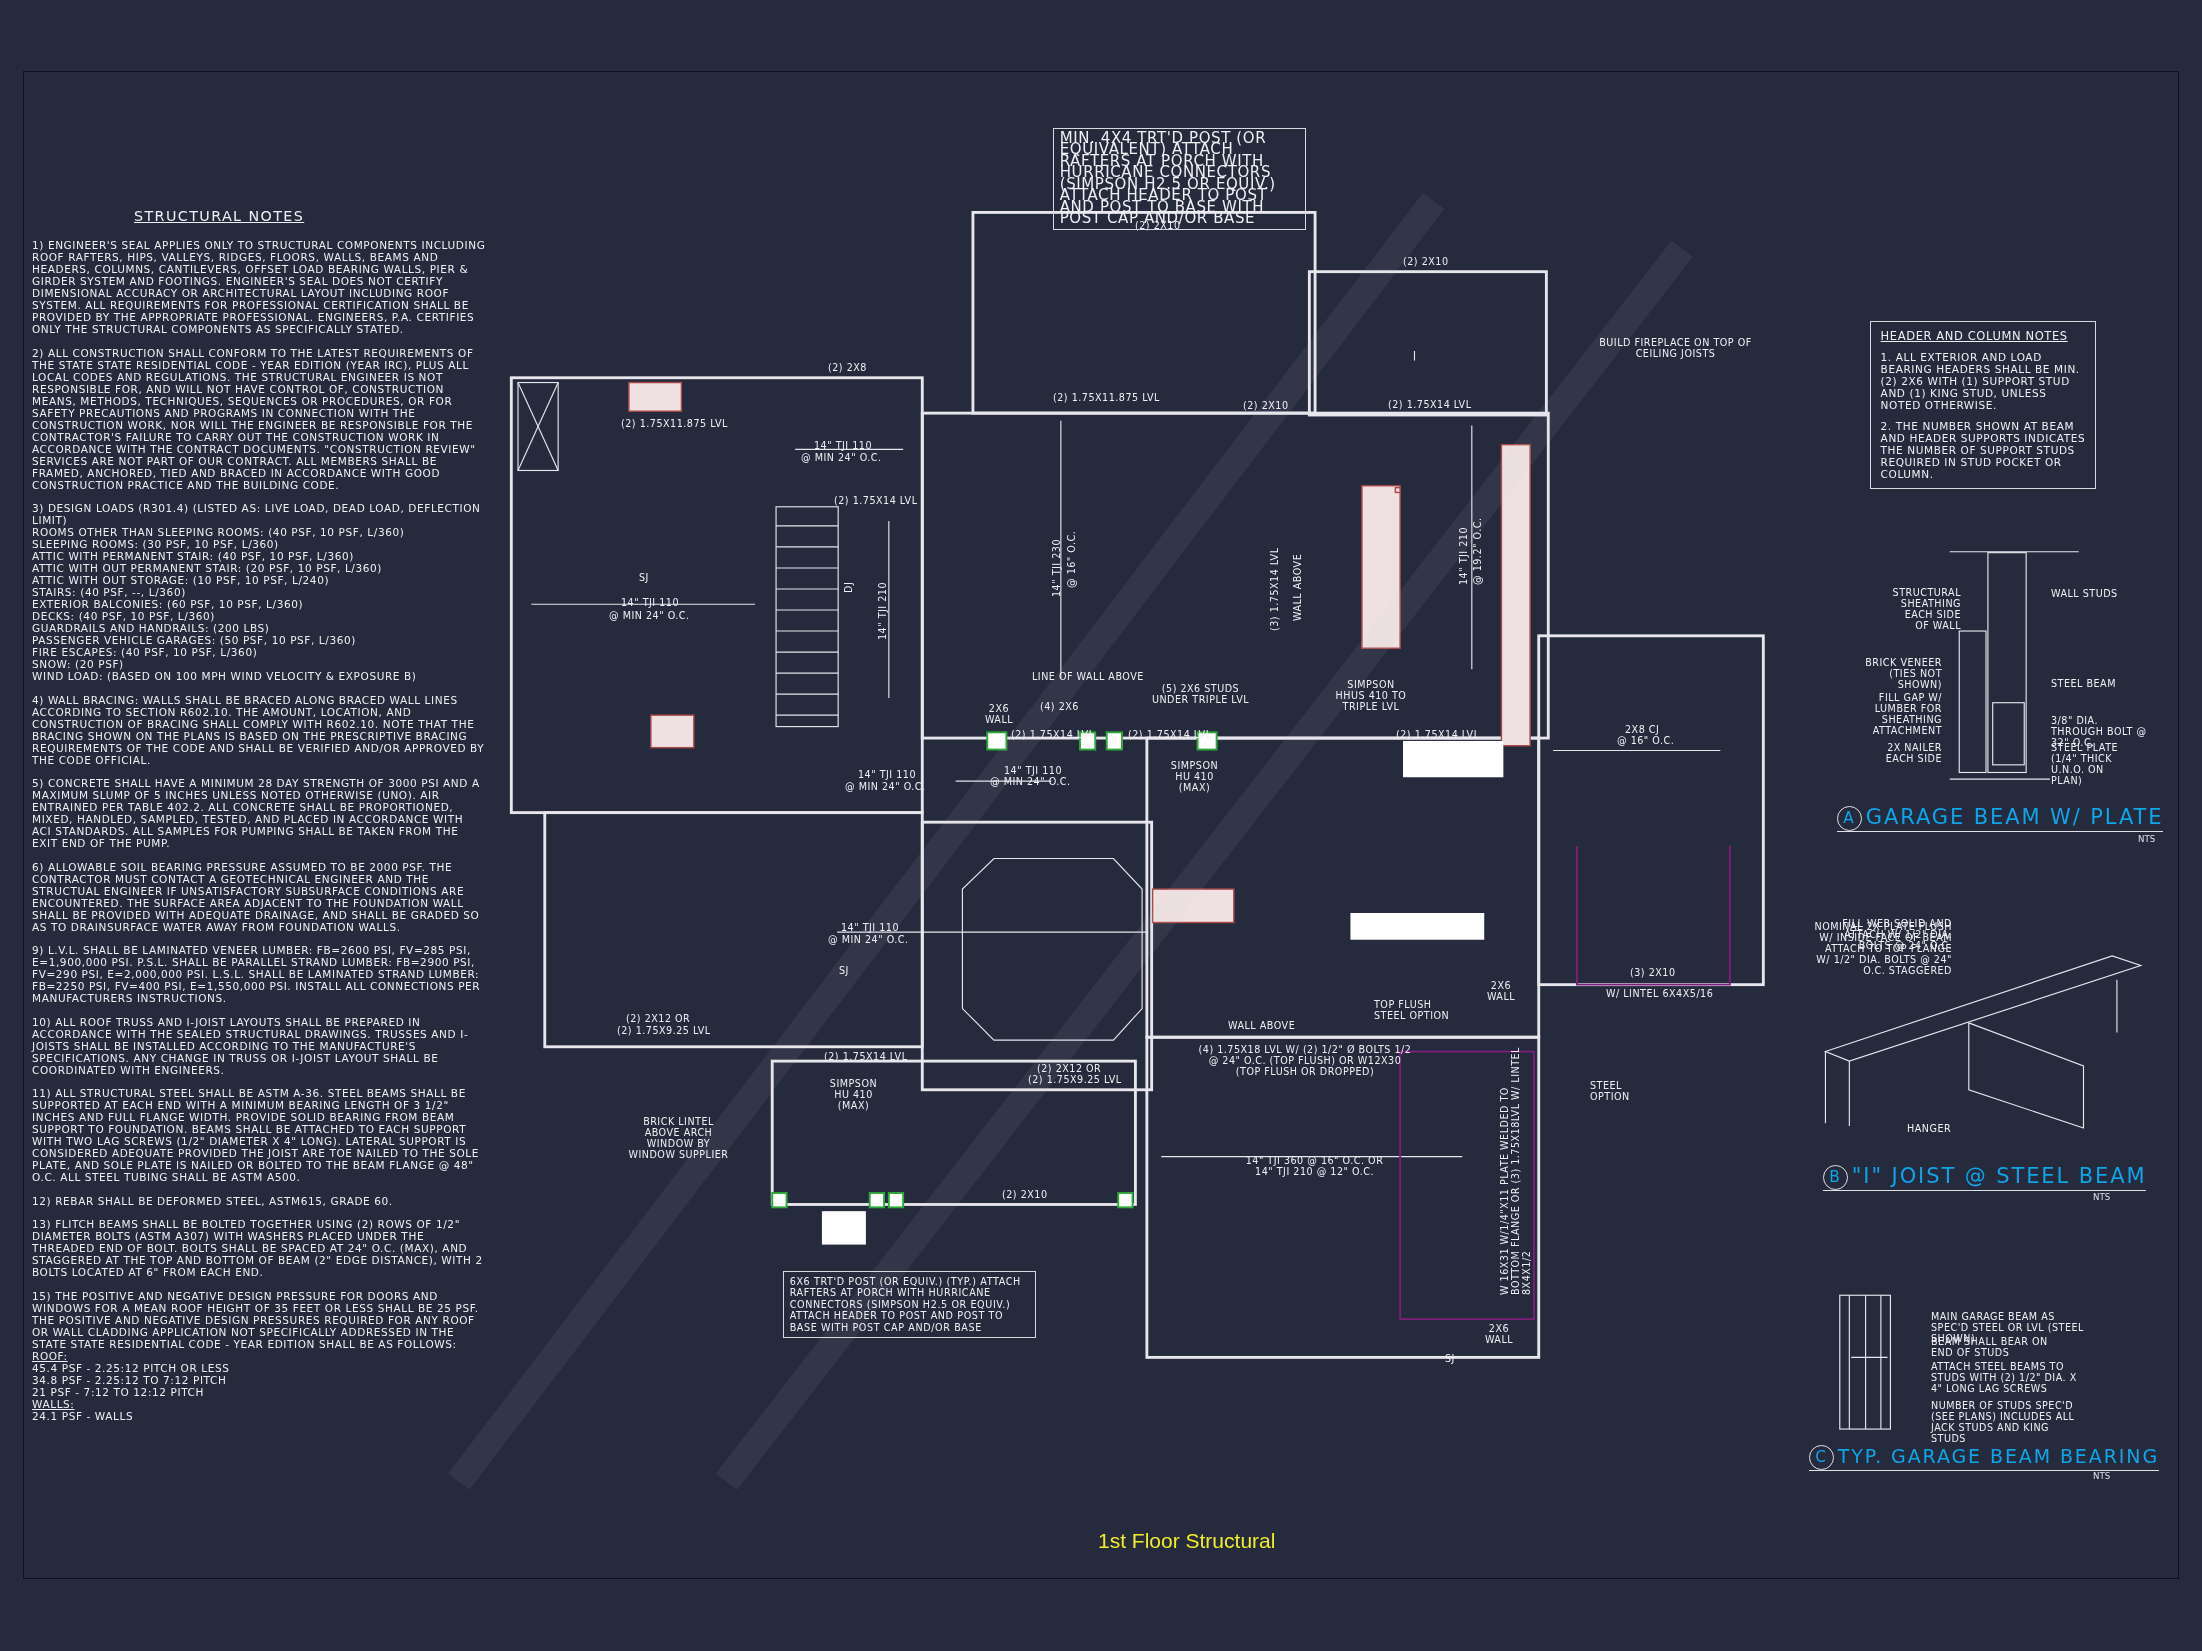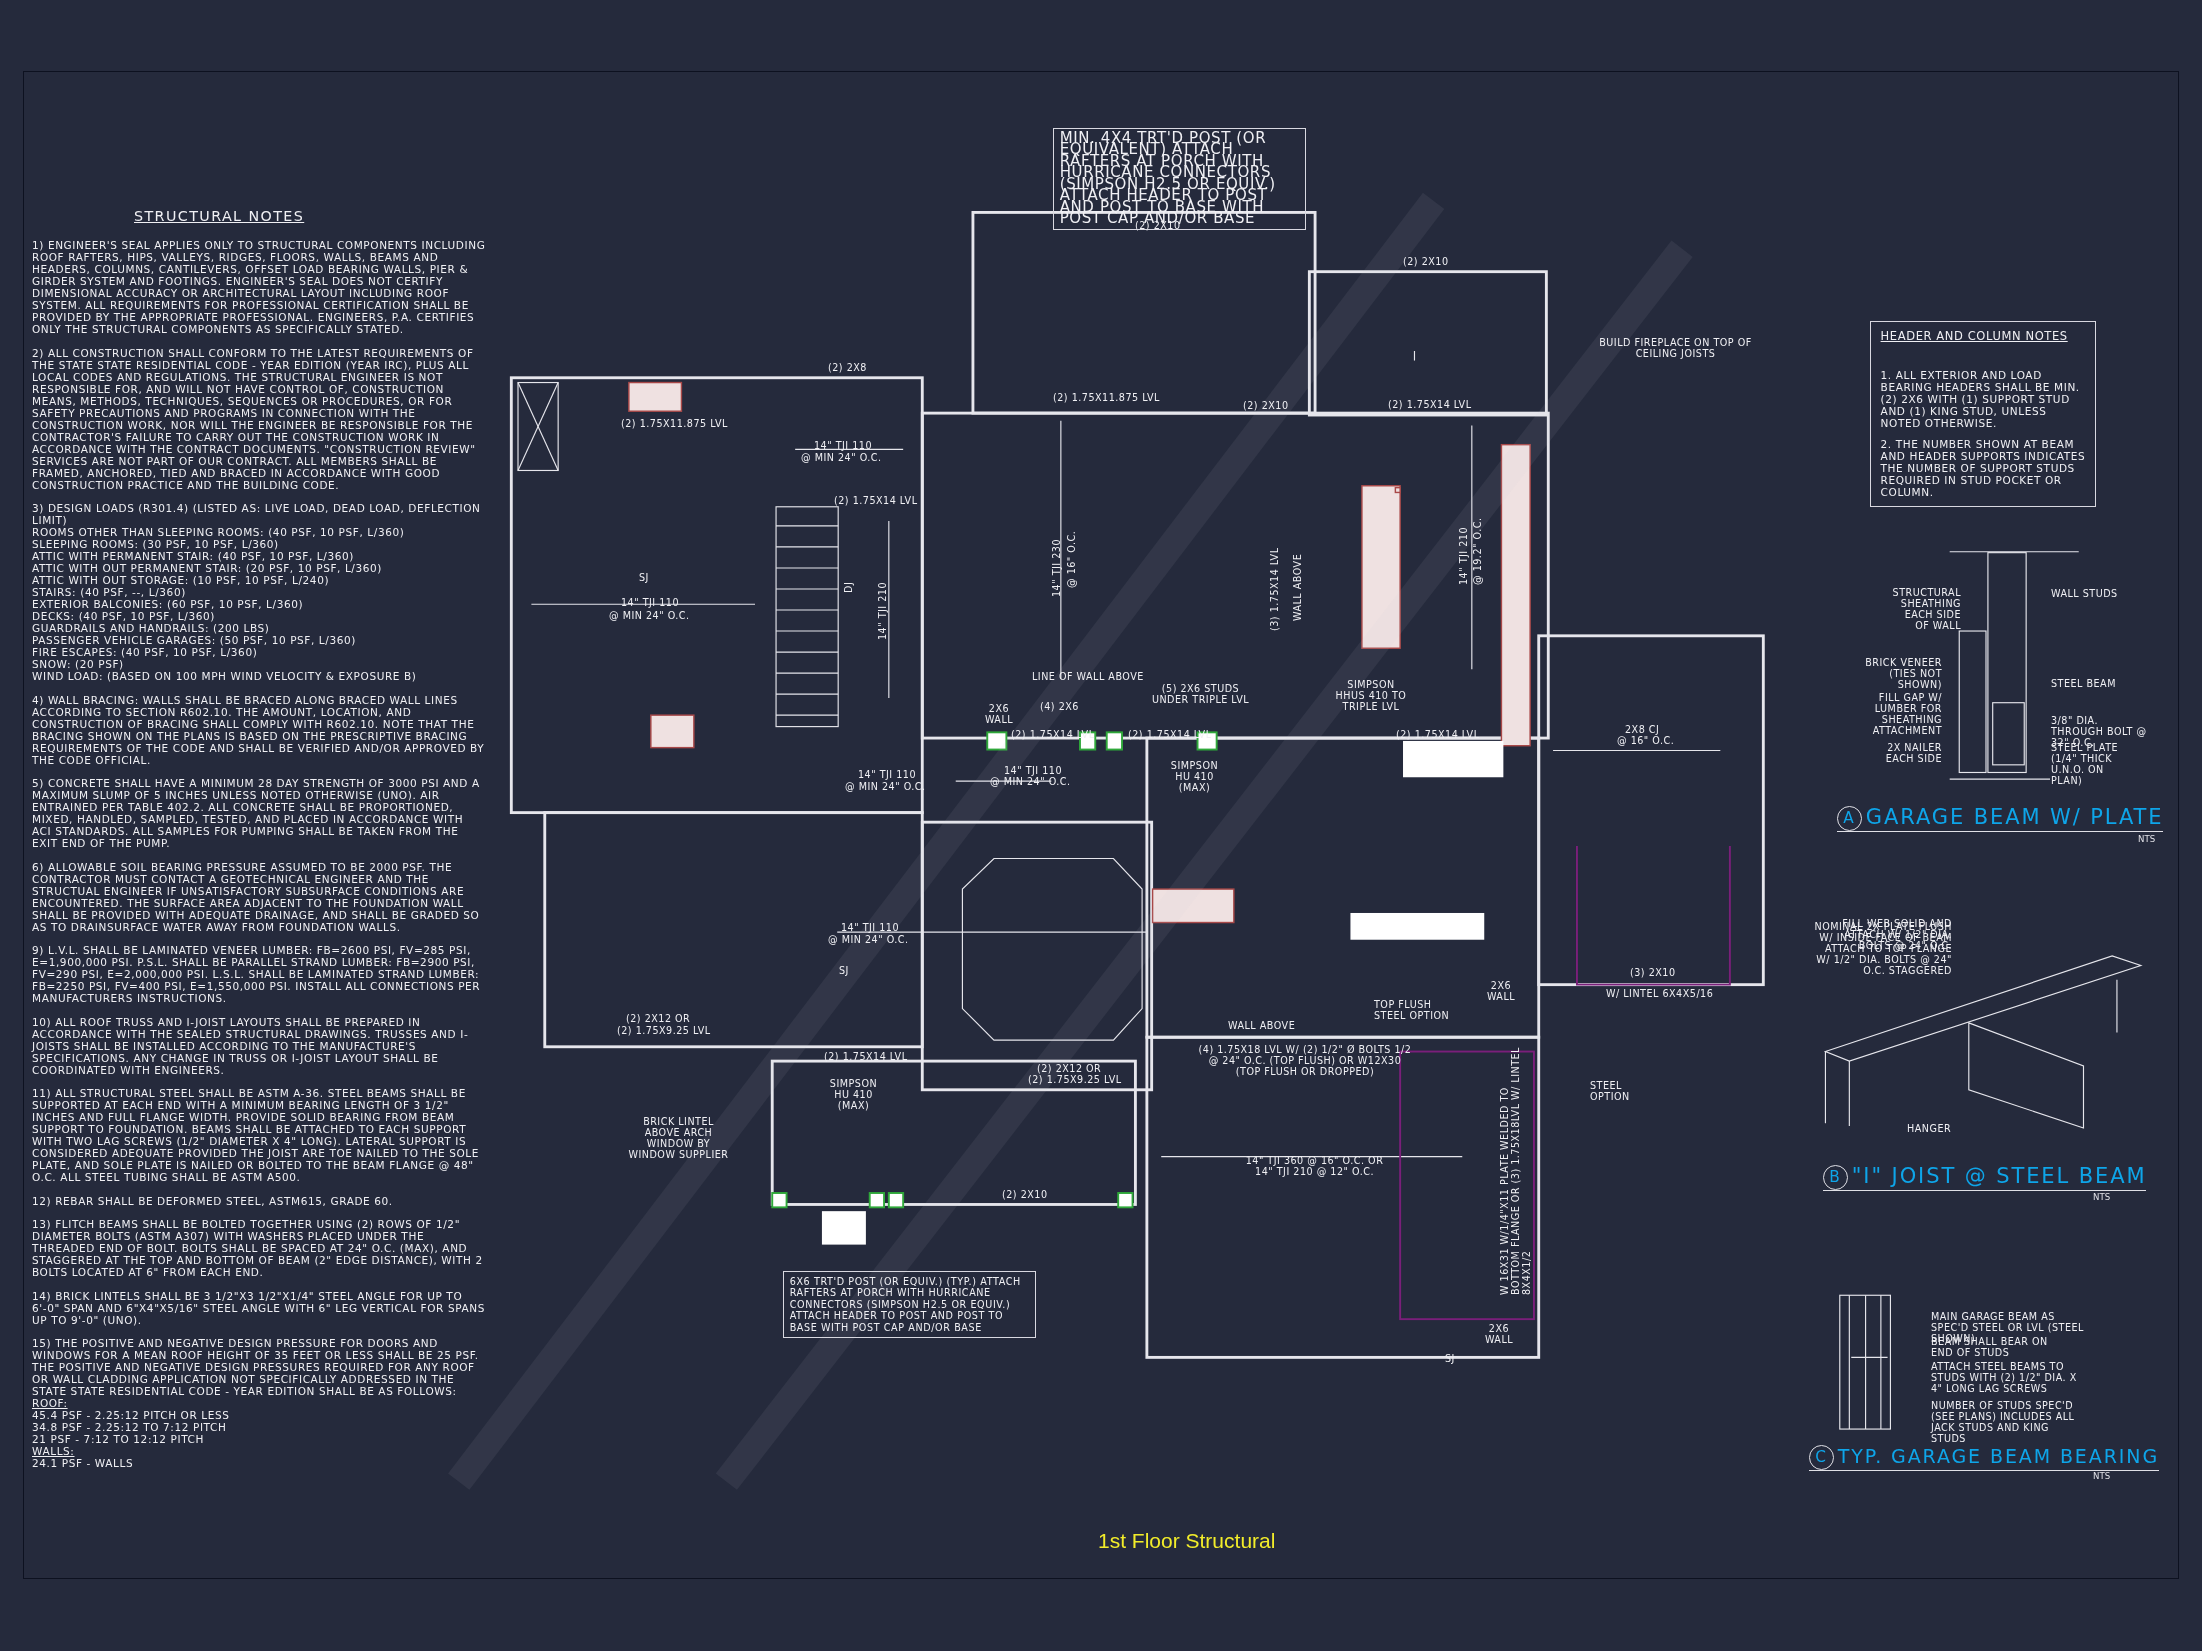--- a/index.html
+++ b/index.html
@@ -4,21 +4,21 @@
 <style>
   html, body { margin:0; padding:0; }
   body { width:2202px; height:1652px; background:#252a3c; position:relative; overflow:hidden;
          font-family:"DejaVu Sans", sans-serif; color:#e8e8ee; }
   .frame { position:absolute; left:23px; top:71px; width:2156px; height:1508px; border:1.9px solid #0d1120; box-sizing:border-box; }
   .cad { font-family:"DejaVu Sans", sans-serif; font-size:10.5px; letter-spacing:0.6px; text-transform:uppercase; color:#f0f0f4; line-height:12px; }
   .notes-title { position:absolute; left:134px; top:210px; font-size:14.3px; letter-spacing:1.4px; text-decoration:underline; text-transform:uppercase; }
   .notes { position:absolute; left:32px; top:239px; width:454px; }
   .notes p { margin:0 0 11.5px 0; white-space:pre-line; }
   .box { position:absolute; border:1.4px solid #d8d8e0; padding:3.8px 5.7px; box-sizing:border-box; }
-  .hc-title { text-decoration:underline; font-size:11.5px; margin-bottom:27px; }
+  .hc-title { text-decoration:underline; font-size:11.5px; margin-bottom:9px; }
   .hc p { margin:0 0 9.6px 0; }
   .detail-title { position:absolute; font-size:21px; letter-spacing:1.9px; text-transform:uppercase; border-bottom:1.4px solid #e0e0e6; color:#0ea5e9; white-space:nowrap; }
   .circle { display:inline-block; width:23px; height:23px; border:1.4px solid #e0e0e6; border-radius:50%; text-align:center; line-height:23px; font-size:15.3px; margin-right:3.8px; vertical-align:middle; }
   .nts { position:absolute; font-size:8.6px; color:#e0e0e6; }
   .sheet-title { position:absolute; left:1098px; top:1529px; font-family:"Liberation Sans", sans-serif; font-size:21px; color:#f2ec2a; }
   .lbl { position:absolute; font-size:9.6px; letter-spacing:0.5px; color:#f0f0f4; text-transform:uppercase; white-space:nowrap; }
   .vlbl { position:absolute; font-size:9.6px; letter-spacing:0.5px; color:#f0f0f4; text-transform:uppercase; white-space:nowrap; transform:rotate(-90deg); transform-origin:left top; }
   svg.plan { position:absolute; left:0; top:0; }
 </style>
 </head>
@@ -45,21 +45,20 @@
 SNOW: (20      PSF)
 WIND LOAD: (BASED ON 100 MPH WIND VELOCITY &amp; EXPOSURE B)</p>
   <p>4) WALL BRACING: WALLS SHALL BE BRACED ALONG BRACED WALL LINES ACCORDING TO SECTION R602.10. THE AMOUNT, LOCATION, AND CONSTRUCTION OF BRACING SHALL COMPLY WITH R602.10. NOTE THAT THE BRACING SHOWN ON THE PLANS IS BASED ON THE PRESCRIPTIVE BRACING REQUIREMENTS OF THE CODE AND SHALL BE VERIFIED AND/OR APPROVED BY THE CODE OFFICIAL.</p>
   <p>5) CONCRETE SHALL HAVE A MINIMUM 28 DAY STRENGTH OF 3000 PSI AND A MAXIMUM SLUMP OF 5 INCHES UNLESS NOTED OTHERWISE (UNO). AIR ENTRAINED PER TABLE 402.2. ALL CONCRETE SHALL BE PROPORTIONED, MIXED, HANDLED, SAMPLED, TESTED, AND PLACED IN ACCORDANCE WITH ACI STANDARDS. ALL SAMPLES FOR PUMPING SHALL BE TAKEN FROM THE EXIT END OF THE PUMP.</p>
   <p>6) ALLOWABLE SOIL BEARING PRESSURE ASSUMED TO BE 2000 PSF. THE CONTRACTOR MUST CONTACT A GEOTECHNICAL ENGINEER AND THE STRUCTUAL ENGINEER IF UNSATISFACTORY SUBSURFACE CONDITIONS ARE ENCOUNTERED. THE SURFACE AREA ADJACENT TO THE FOUNDATION WALL SHALL BE PROVIDED WITH ADEQUATE DRAINAGE, AND SHALL BE GRADED SO AS TO DRAINSURFACE WATER AWAY FROM FOUNDATION WALLS.</p>
   <p>9) L.V.L. SHALL BE LAMINATED VENEER LUMBER: Fb=2600 PSI, Fv=285 PSI, E=1,900,000 PSI. P.S.L. SHALL BE PARALLEL STRAND LUMBER: Fb=2900 PSI, Fv=290 PSI, E=2,000,000 PSI. L.S.L. SHALL BE LAMINATED STRAND LUMBER: Fb=2250 PSI, Fv=400 PSI, E=1,550,000 PSI. INSTALL ALL CONNECTIONS PER MANUFACTURERS INSTRUCTIONS.</p>
   <p>10) ALL ROOF TRUSS AND I-JOIST LAYOUTS SHALL BE PREPARED IN ACCORDANCE WITH THE SEALED STRUCTURAL DRAWINGS. TRUSSES AND I-JOISTS SHALL BE INSTALLED ACCORDING TO THE MANUFACTURE'S SPECIFICATIONS. ANY CHANGE IN TRUSS OR I-JOIST LAYOUT SHALL BE COORDINATED WITH ENGINEERS.</p>
   <p>11) ALL STRUCTURAL STEEL SHALL BE ASTM A-36. STEEL BEAMS SHALL BE SUPPORTED AT EACH END WITH A MINIMUM BEARING LENGTH OF 3 1/2" INCHES AND FULL FLANGE WIDTH. PROVIDE SOLID BEARING FROM BEAM SUPPORT TO FOUNDATION. BEAMS SHALL BE ATTACHED TO EACH SUPPORT WITH TWO LAG SCREWS (1/2" DIAMETER x 4" LONG). LATERAL SUPPORT IS CONSIDERED ADEQUATE PROVIDED THE JOIST ARE TOE NAILED TO THE SOLE PLATE, AND SOLE PLATE IS NAILED OR BOLTED TO THE BEAM FLANGE @ 48" O.C. ALL STEEL TUBING SHALL BE ASTM A500.</p>
   <p>12) REBAR SHALL BE DEFORMED STEEL, ASTM615, GRADE 60.</p>
   <p>13) FLITCH BEAMS SHALL BE BOLTED TOGETHER USING (2) ROWS OF 1/2" DIAMETER BOLTS (ASTM A307) WITH WASHERS PLACED UNDER THE THREADED END OF BOLT. BOLTS SHALL BE SPACED AT 24" O.C. (MAX), AND STAGGERED AT THE TOP AND BOTTOM OF BEAM (2" EDGE DISTANCE), WITH 2 BOLTS LOCATED AT 6" FROM EACH END.</p>
-  <p>14) BRICK LINTELS SHALL BE 3 1/2"x3 1/2"x1/4" STEEL ANGLE FOR UP TO 6'-0" SPAN AND 6"x4"x5/16" STEEL ANGLE WITH 6" LEG VERTICAL FOR SPANS UP TO 9'-0" (UNO).</p>
   <p style="margin-bottom:0">15) THE POSITIVE AND NEGATIVE DESIGN PRESSURE FOR DOORS AND WINDOWS FOR A MEAN ROOF HEIGHT OF 35 FEET OR LESS SHALL BE 25 PSF. THE POSITIVE AND NEGATIVE DESIGN PRESSURES REQUIRED FOR ANY ROOF OR WALL CLADDING APPLICATION NOT SPECIFICALLY ADDRESSED IN THE STATE STATE RESIDENTIAL CODE - YEAR EDITION SHALL BE AS FOLLOWS:</p>
   <div style="text-decoration:underline">ROOF:</div>
   <div>45.4 PSF - 2.25:12 PITCH OR LESS</div>
   <div>34.8 PSF - 2.25:12 TO 7:12 PITCH</div>
   <div>21 PSF - 7:12 TO 12:12 PITCH</div>
   <div style="text-decoration:underline">WALLS:</div>
   <div>24.1 PSF - WALLS</div>
 </div>
 
 <svg class="plan" width="2202" height="1652" viewBox="0 0 2304 1728">

